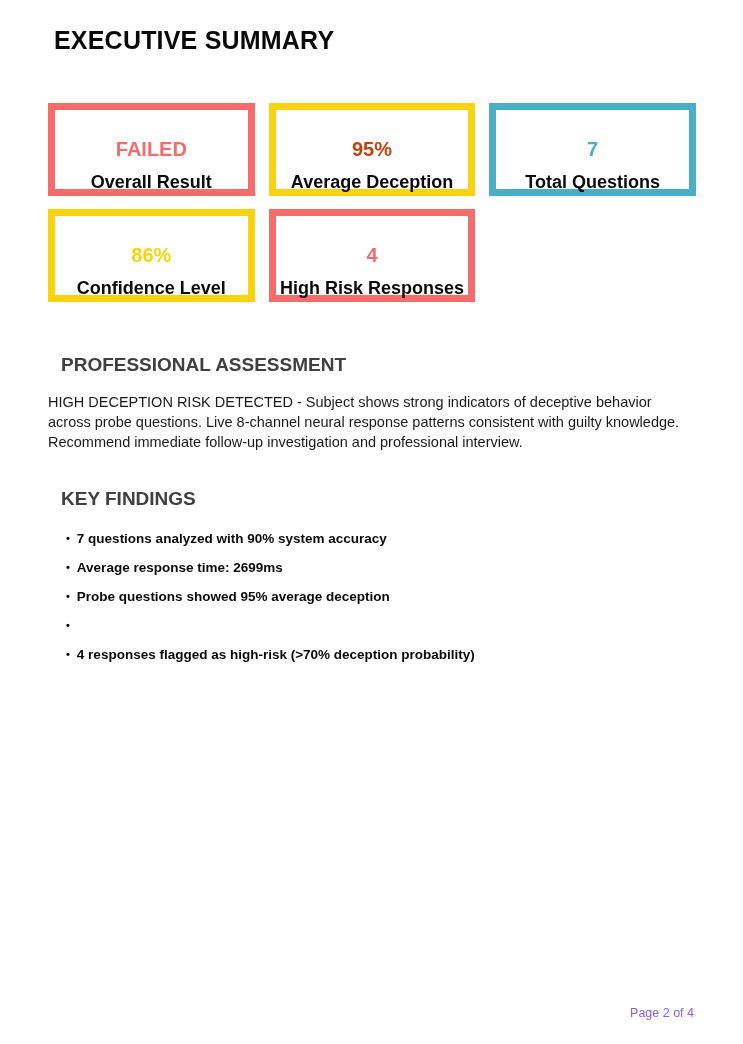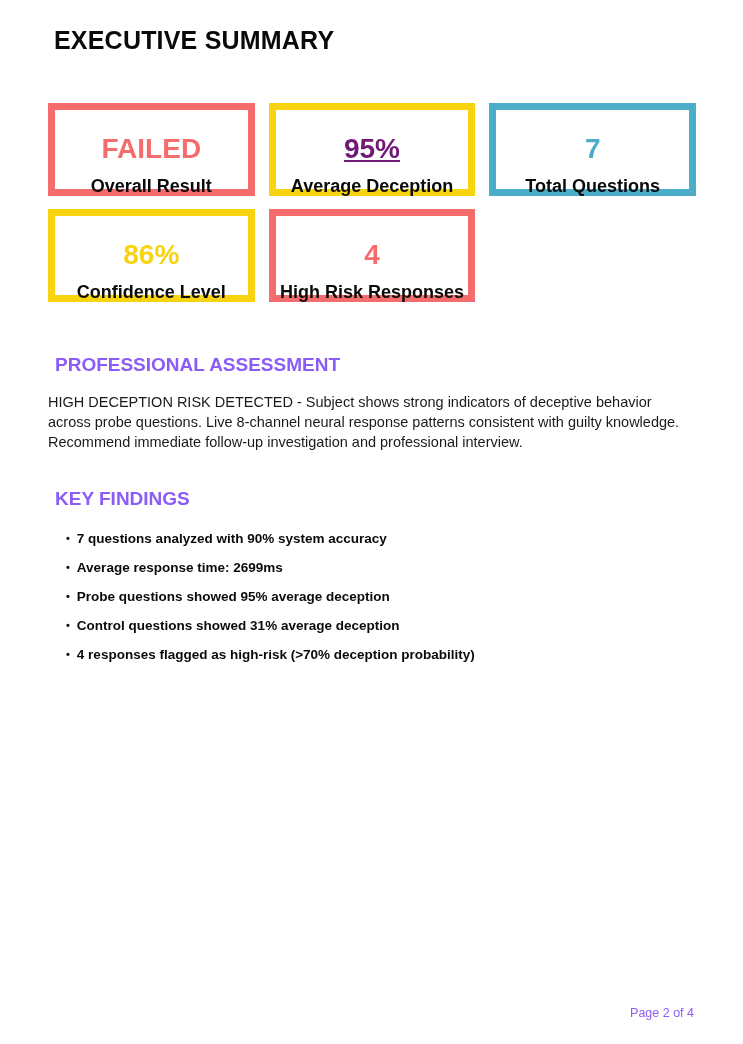--- a/index.html
+++ b/index.html
@@ -38,36 +38,36 @@
     height: 93px;
     box-sizing: border-box;
     border: 7px solid #cccccc;
     background: #ffffff;
     display: flex;
     flex-direction: column;
     align-items: center;
     justify-content: center;
   }
   .card-value {
-    font-size: 28px;
+    font-size: 20px;
     font-weight: bold;
     line-height: 1;
     margin-top: 33px;
   }
   .card-label {
     margin-top: 13px;
     font-size: 18px;
     font-weight: bold;
     color: #0a0a0a;
   }
   h2.section-heading {
-    margin: 7px;
+    margin: 13px;
     font-size: 19px;
     font-weight: bold;
-    color: #8b5cf6;
+    color: #404040;
   }
   .assessment-section {
     margin-top: 52px;
   }
   .assessment-body {
     margin: 16px 0 0 0;
     font-size: 14.5px;
     line-height: 20px;
     font-weight: normal;
     color: #1a1a1a;
@@ -111,21 +111,21 @@
   <div class="content">
 
     <h1 class="doc-title">EXECUTIVE SUMMARY</h1>
 
     <div class="cards-grid">
       <div class="card" style="border-color: rgb(245, 108, 108);">
         <div class="card-value" style="color: rgb(245, 108, 108);">FAILED</div>
         <div class="card-label">Overall Result</div>
       </div>
       <div class="card" style="border-color: rgb(248, 212, 16);">
-        <div class="card-value" style="color: #701a75; text-decoration: underline;">95%</div>
+        <div class="card-value" style="color: #c2410c;">95%</div>
         <div class="card-label">Average Deception</div>
       </div>
       <div class="card" style="border-color: rgb(76, 173, 201);">
         <div class="card-value" style="color: rgb(76, 173, 201);">7</div>
         <div class="card-label">Total Questions</div>
       </div>
       <div class="card" style="border-color: rgb(248, 212, 16);">
         <div class="card-value" style="color: rgb(248, 212, 16);">86%</div>
         <div class="card-label">Confidence Level</div>
       </div>
@@ -150,21 +150,20 @@
         <li>
           <span class="bullet-glyph">•</span>
           <span>Average response time: 2699ms</span>
         </li>
         <li>
           <span class="bullet-glyph">•</span>
           <span>Probe questions showed 95% average deception</span>
         </li>
         <li>
           <span class="bullet-glyph">•</span>
-          <span>Control questions showed 31% average deception</span>
         </li>
         <li>
           <span class="bullet-glyph">•</span>
           <span>4 responses flagged as high-risk (&gt;70% deception probability)</span>
         </li>
       </ul>
     </div>
 
   </div>
 

